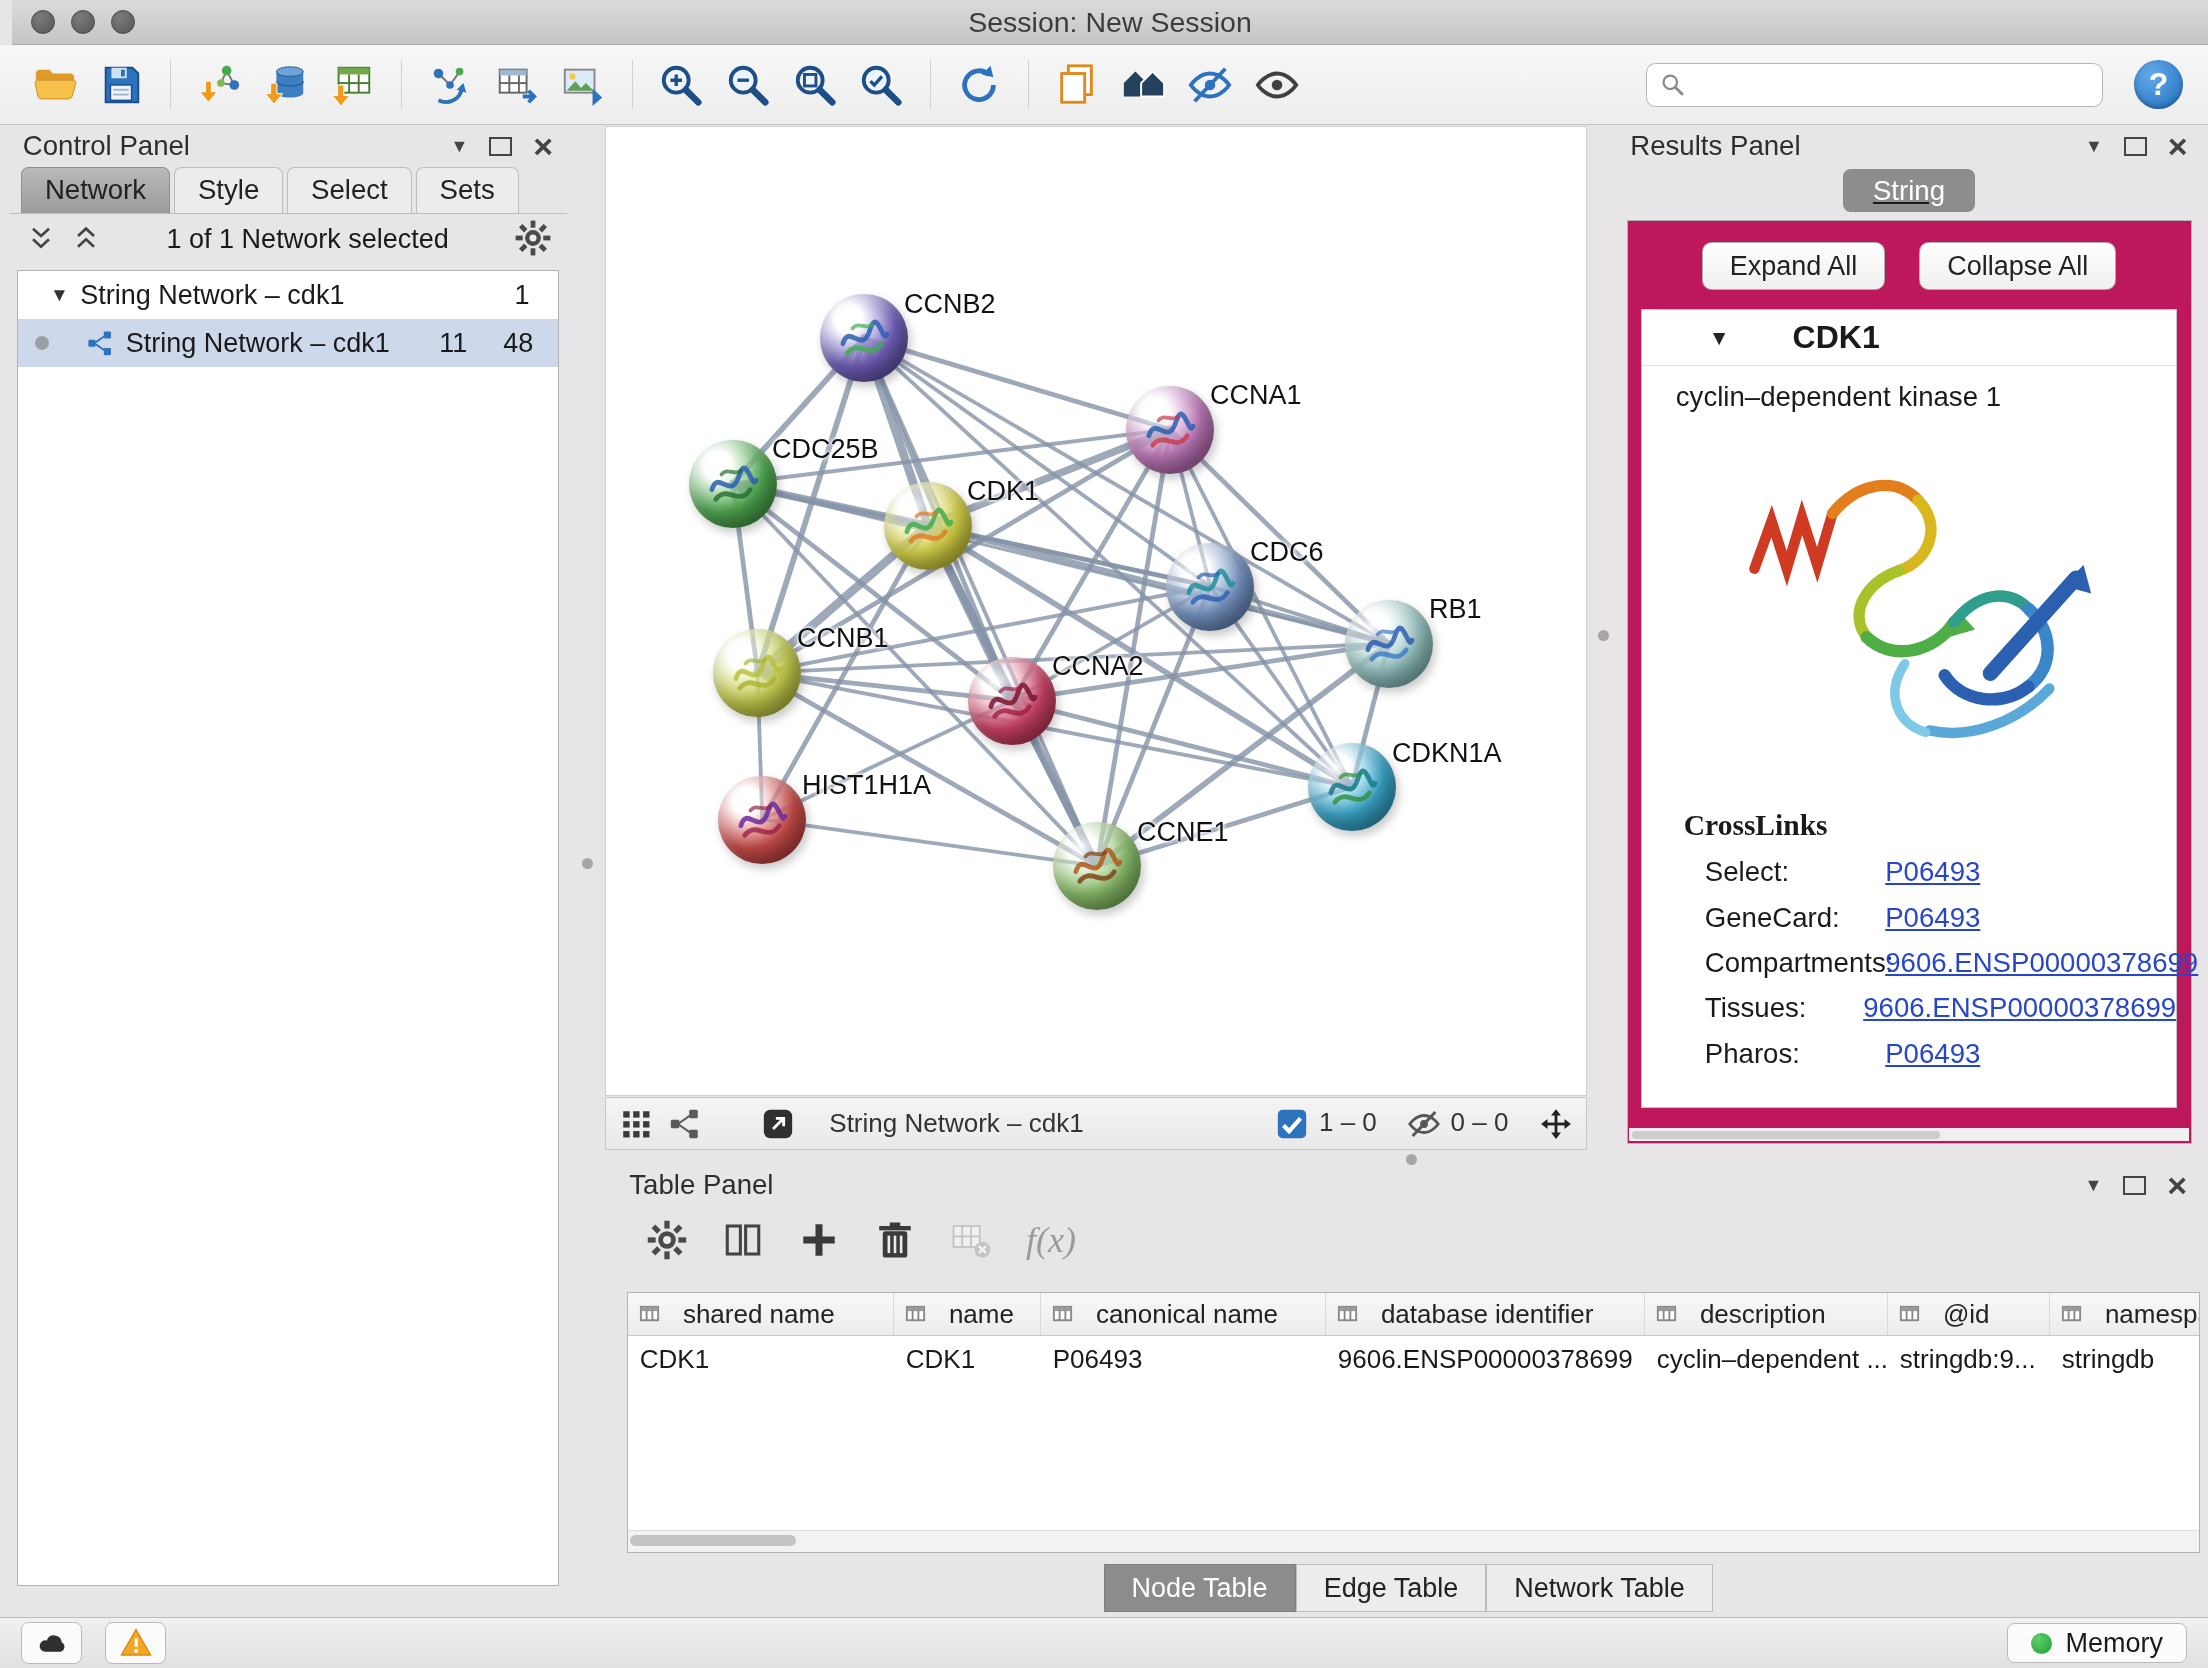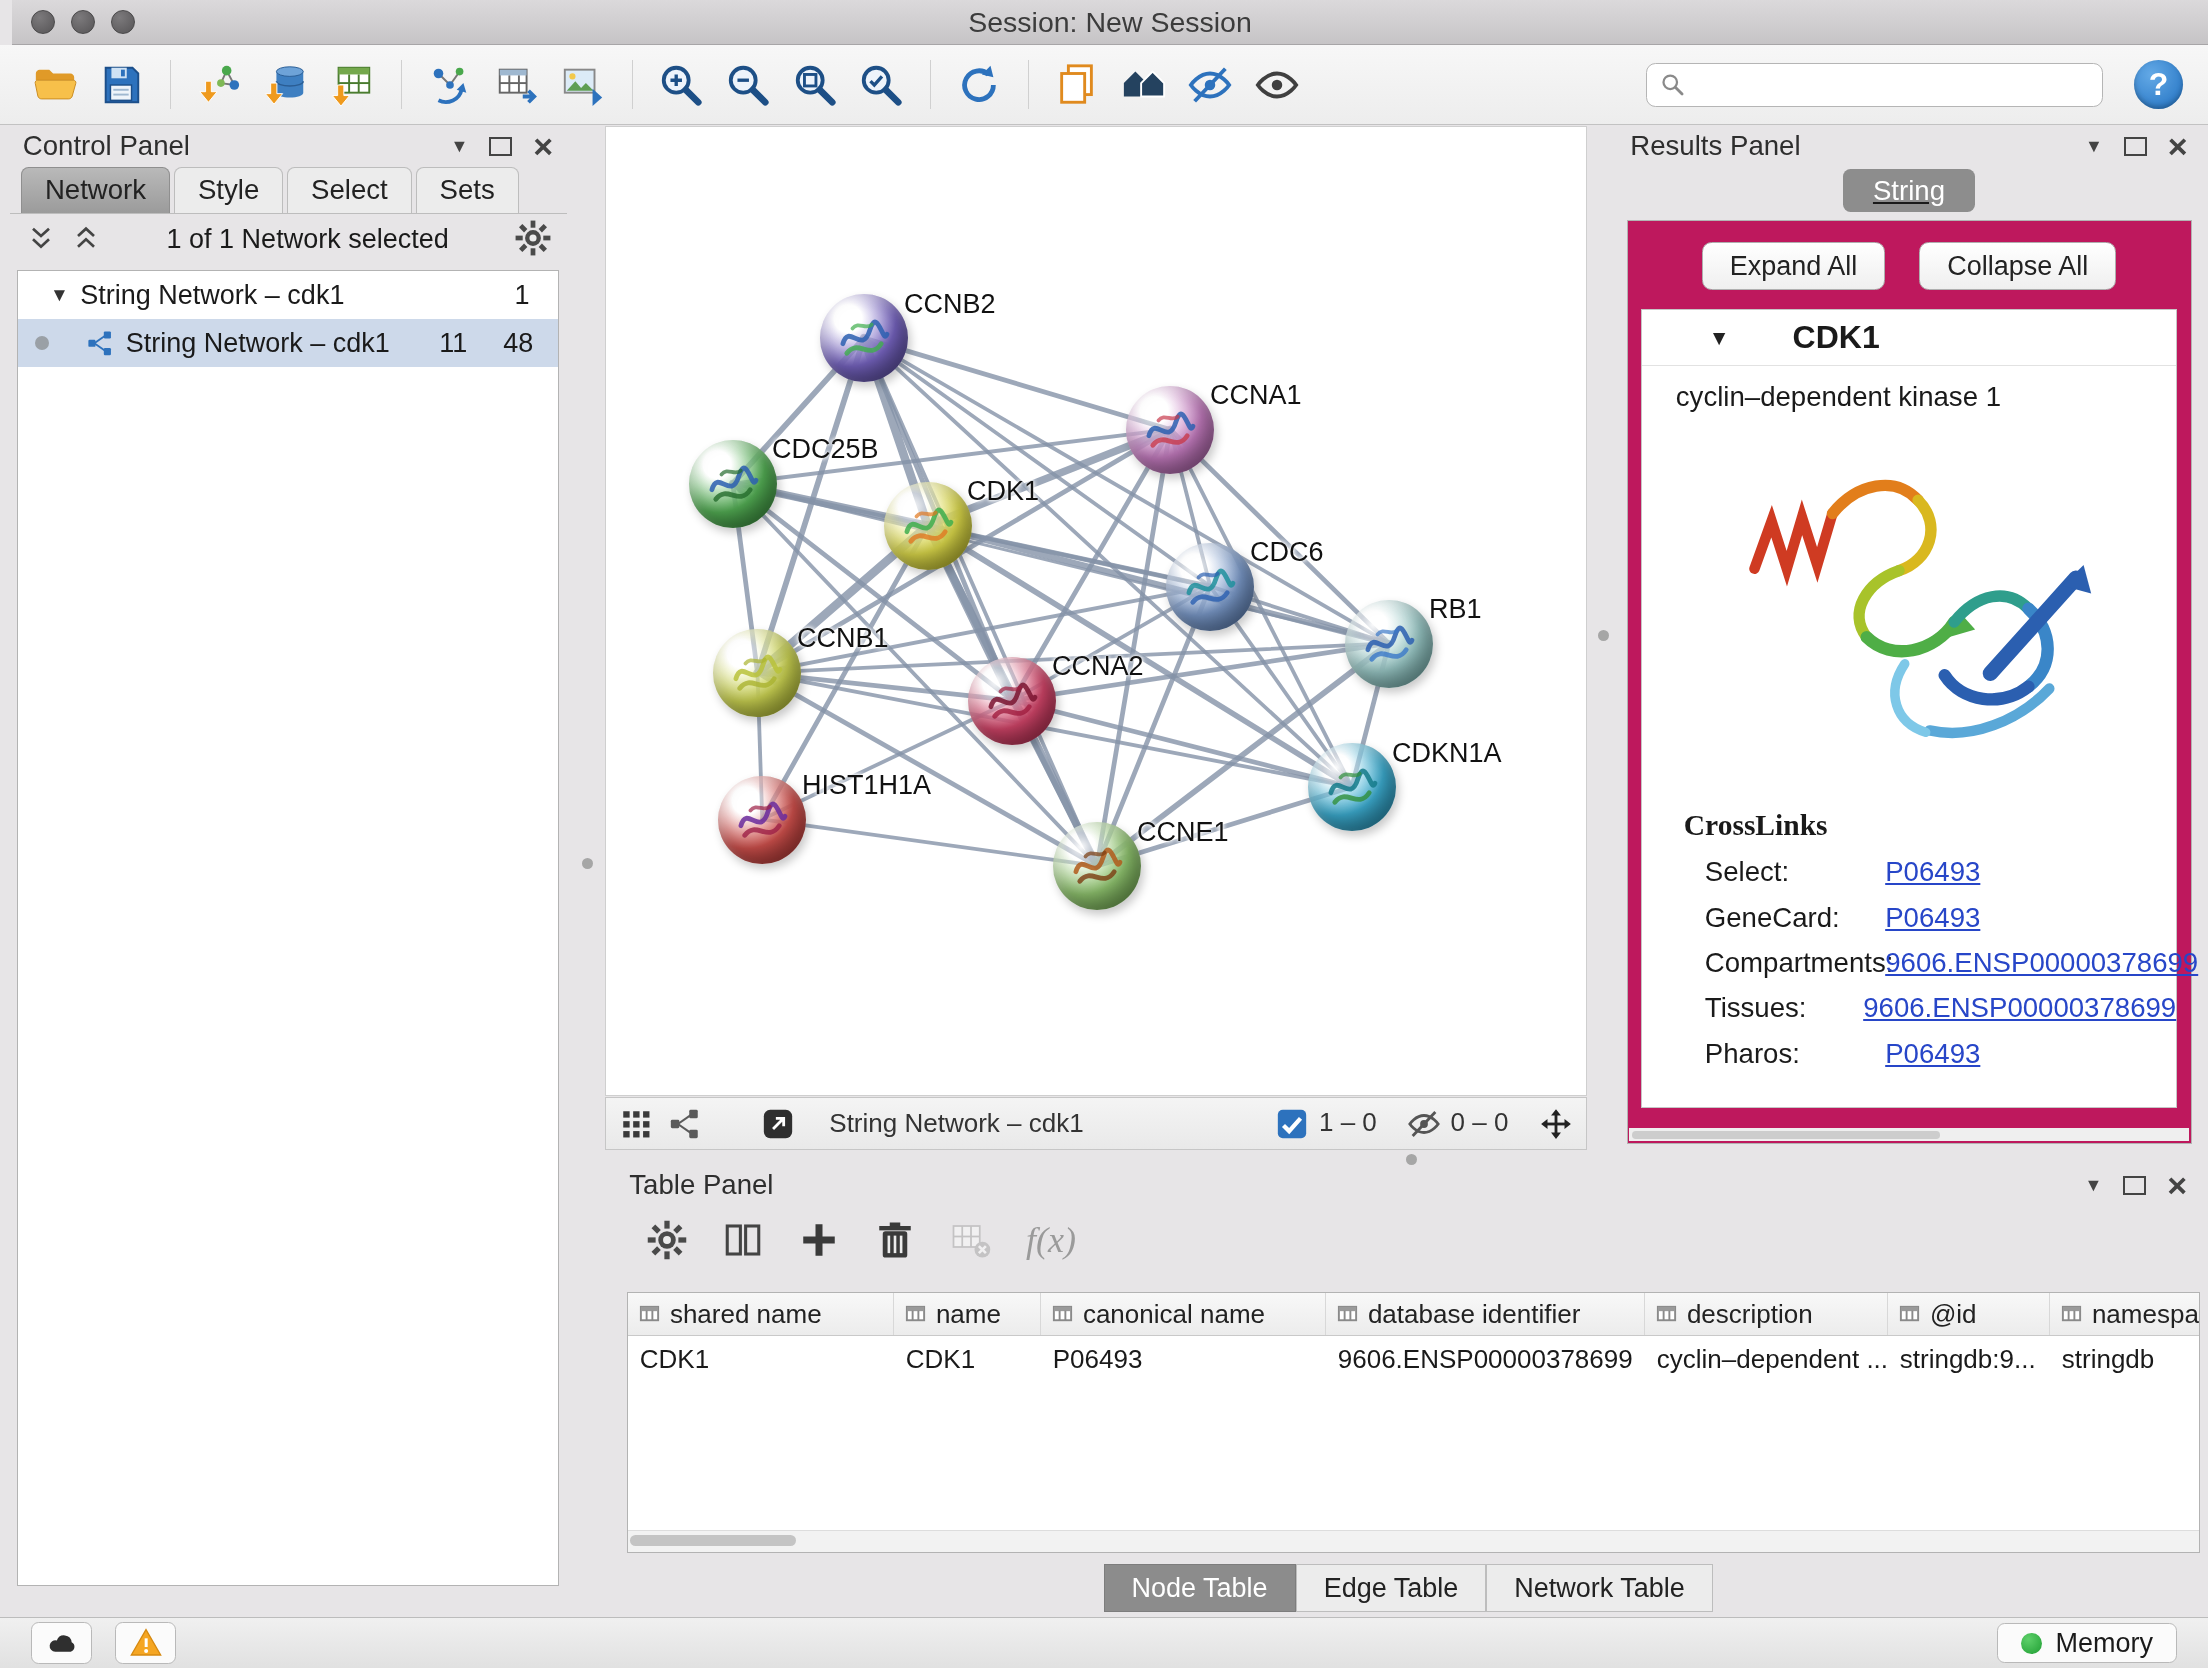--- a/index.html
+++ b/index.html
@@ -102,34 +102,34 @@
   .rp-thumb { width:55%; height:7.6px; margin:2.9px; background:#cdcdcd; border-radius:3.8px; }
   
   #table-panel { position:absolute; left:616px; right:7.6px; top:1166px; height:447px; }
   .tp-toolbar { height:72px; display:flex; align-items:center; gap:34px; padding:0 30px; }
   .tp-toolbar svg { width:42px; height:42px; }
   .tbdis { opacity:.45; }
   .fx { font-family:"Liberation Serif","DejaVu Serif",serif; font-style:italic; font-size:36px; color:#9a9a9a; }
   .tp-table { position:absolute; left:11.4px; right:0; top:126px; height:259px;
     background:#fff; border:1px solid #b3b3b3; overflow:hidden; }
   .thead { display:flex; height:42px; background:linear-gradient(#f8f8f8,#ececec); border-bottom:1px solid #c9c9c9; }
-  .th { display:flex; align-items:center; gap:9px; padding:0 9.5px; font-size:26px; color:#222;
+  .th { display:flex; align-items:center; gap:22px; padding:0 9.5px; font-size:26px; color:#222;
     border-right:1px solid #d8d8d8; overflow:hidden; white-space:nowrap; flex:none; box-sizing:border-box; }
   .th svg { width:23px; height:23px; flex:none; }
   .trow { display:flex; height:46px; align-items:center; }
   .td { padding:0 11.4px; font-size:26px; flex:none; overflow:hidden; white-space:nowrap; box-sizing:border-box; }
   .hscroll { position:absolute; left:0; right:0; bottom:0; height:21px; background:#f2f2f2; border-top:1px solid #ddd; }
   .hthumb { width:166px; height:11.4px; margin:3.8px 1.9px; background:#c4c4c4; border-radius:5.7px; }
   .tp-tabs { position:absolute; left:0; right:0; top:398px; display:flex; justify-content:center; }
   .tp-tab { font-size:27px; padding:7.6px 27px; border:1px solid #bdbdbd; background:#ececec; color:#222; }
   .tp-tab.selected { background:#8c8c8c; color:#fff; border-color:#7d7d7d; }
   
   #statusbar { position:absolute; left:0; right:0; bottom:0; height:51px;
     background:linear-gradient(#f0f0f0,#e1e1e1); border-top:1px solid #bcbcbc;
-    display:flex; align-items:center; padding:0 31px; gap:23px; box-sizing:border-box; }
+    display:flex; align-items:center; padding:0 21px; gap:23px; box-sizing:border-box; }
   .sbtn { width:59px; height:40px; background:#fbfbfb; border:1px solid #b9b9b9; border-radius:7.6px;
     display:flex; align-items:center; justify-content:center; }
   .sbtn svg { width:32px; height:32px; }
   .memory { margin-left:auto; display:flex; align-items:center; gap:13.3px; background:#fbfbfb;
     border:1px solid #b9b9b9; border-radius:7.6px; padding:3.8px 23px; font-size:27px; }
   .memdot { width:21px; height:21px; border-radius:50%; background:radial-gradient(circle at 35% 30%, #5ed06a, #1f9e33); }
   .splitdot { position:absolute; width:11.4px; height:11.4px; border-radius:50%; background:#a6a6a6; }
 </style>
 </head>
 <body>

